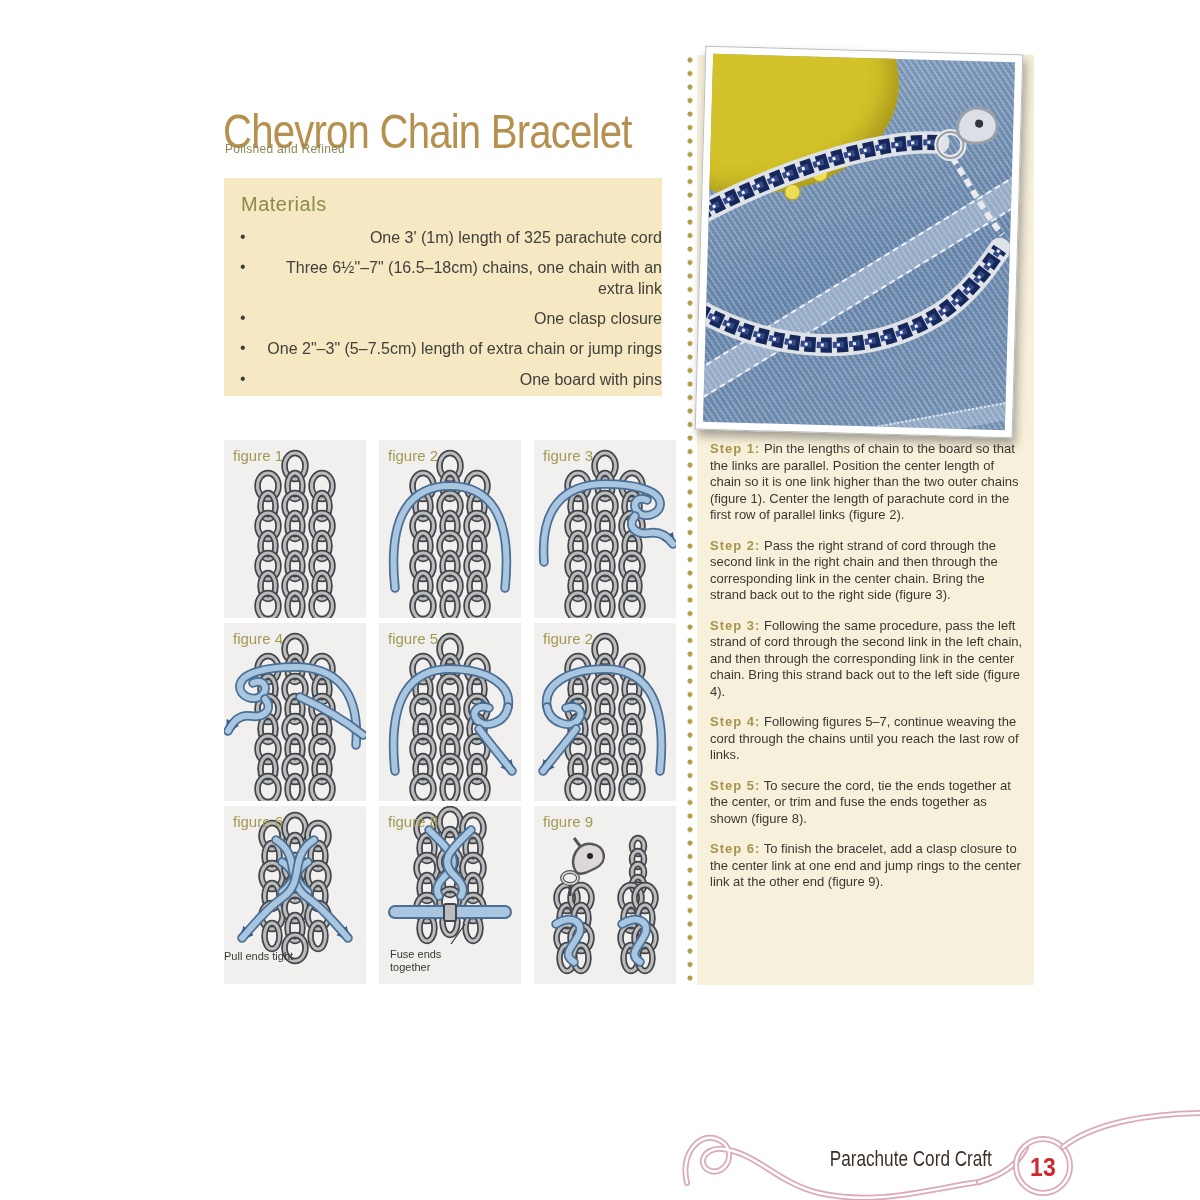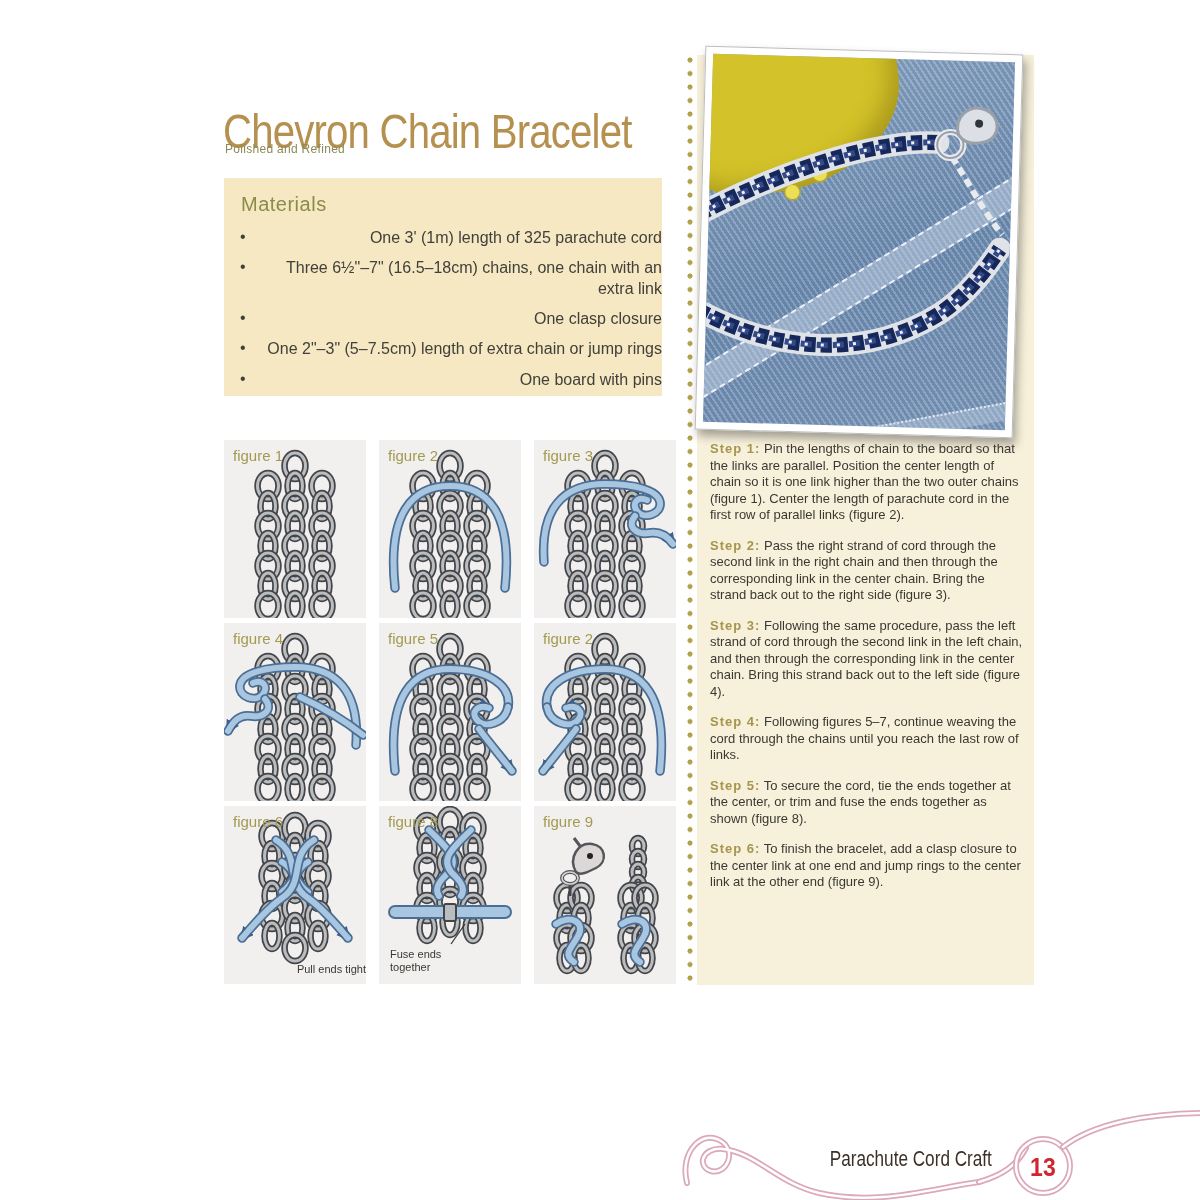--- a/index.html
+++ b/index.html
@@ -25,21 +25,21 @@
         line-height:1.32;max-width:425px;}
   .materials li::before{content:"•";position:absolute;left:1px;top:-1px;color:#41403b;}
 
   
   .figgrid{position:absolute;left:195px;top:440px;width:520px;display:grid;
         grid-template-columns:repeat(3,142px);grid-auto-rows:178px;gap:5px 13px;}
   .fig{position:relative;background:#f1f0ee;}
   .fig svg{position:absolute;inset:0;width:100%;height:100%;}
   .fig-label{position:absolute;left:9px;top:7px;font-size:15px;color:#a39a52;z-index:2;}
   .fig-caption{position:absolute;font-size:11px;color:#3a3833;z-index:2;}
-  .cap-center{left:0;right:0;bottom:9px;text-align:right;}
+  .cap-center{left:0;right:0;bottom:22px;text-align:left;}
   .cap-left{left:11px;bottom:9px;width:58px;line-height:1.25;}
 
   
   .photo{position:absolute;left:671px;top:50px;width:318px;height:384px;background:#ffffff;
         border:1px solid #bdbdbd;box-shadow:3px 6px 10px rgba(60,60,60,.45);
         transform:rotate(1.6deg);padding:7px;box-sizing:border-box;}
   .photo-inner{position:relative;width:100%;height:100%;overflow:hidden;
         background:linear-gradient(160deg,#8fa9c6,#6d8cb0 55%,#7c98ba);}
   .denim-texture{position:absolute;inset:0;
         background:repeating-linear-gradient(55deg,rgba(255,255,255,.16) 0 2px,rgba(30,50,90,.10) 2px 5px);}

